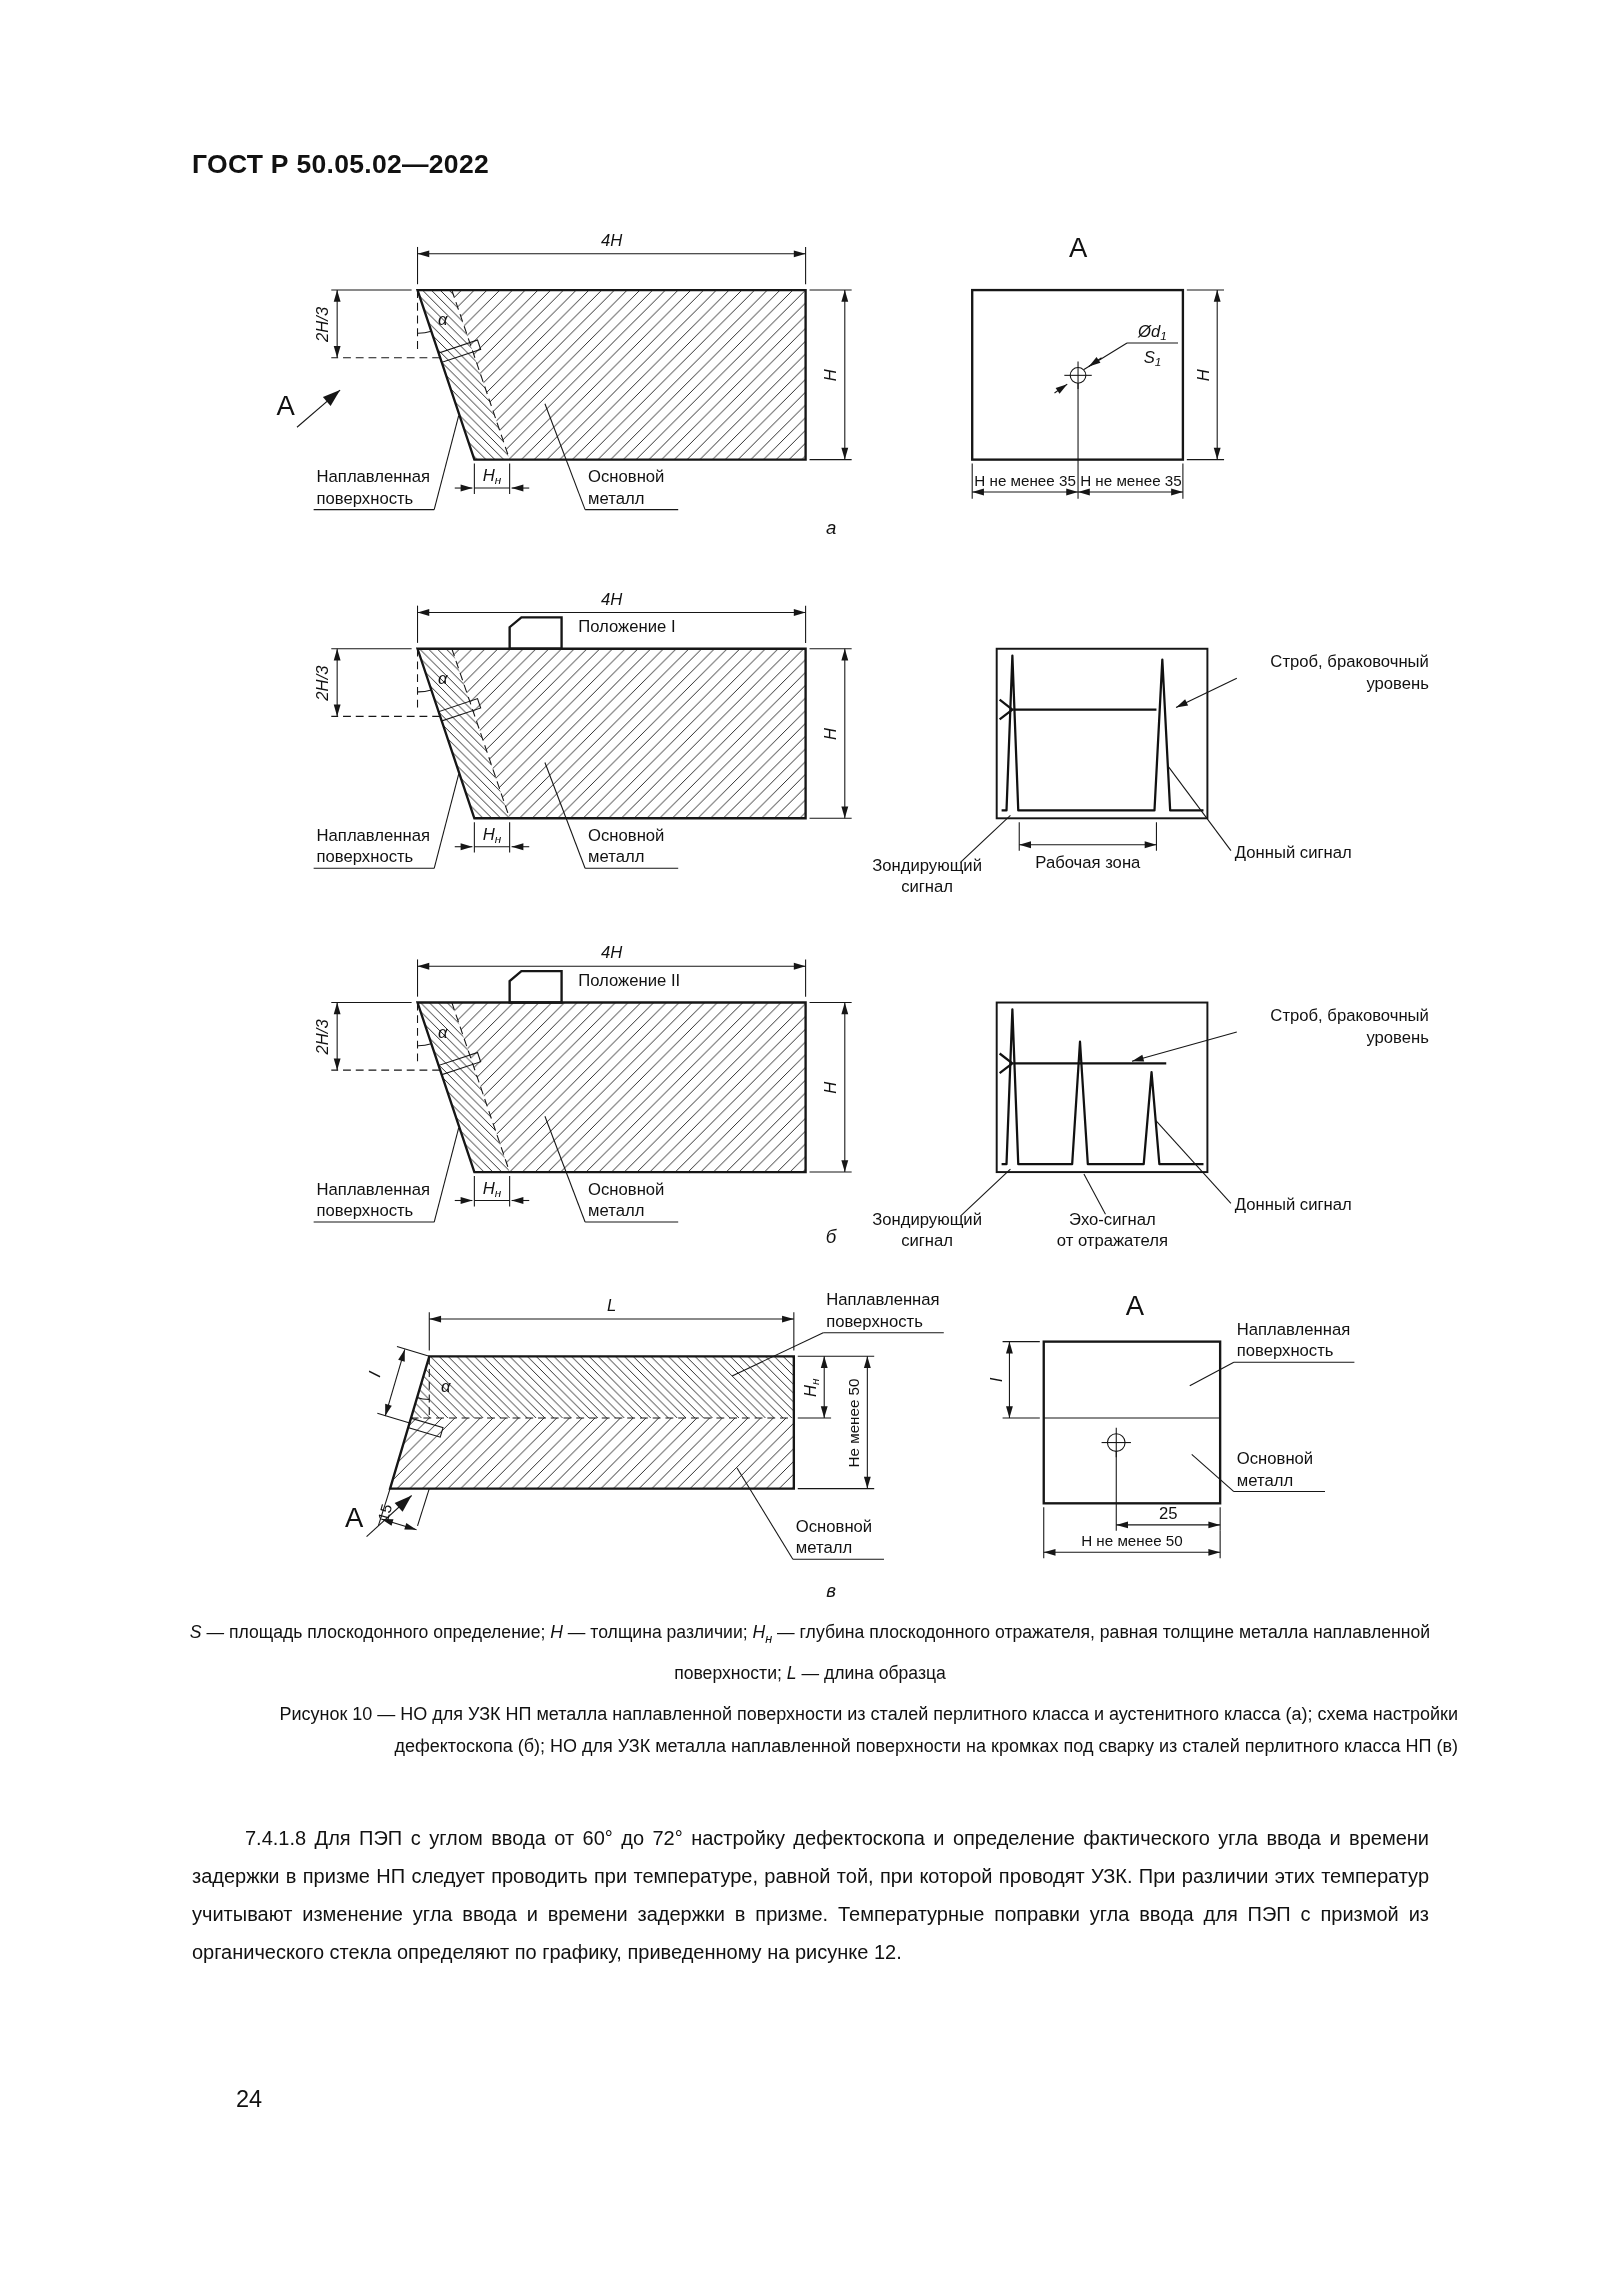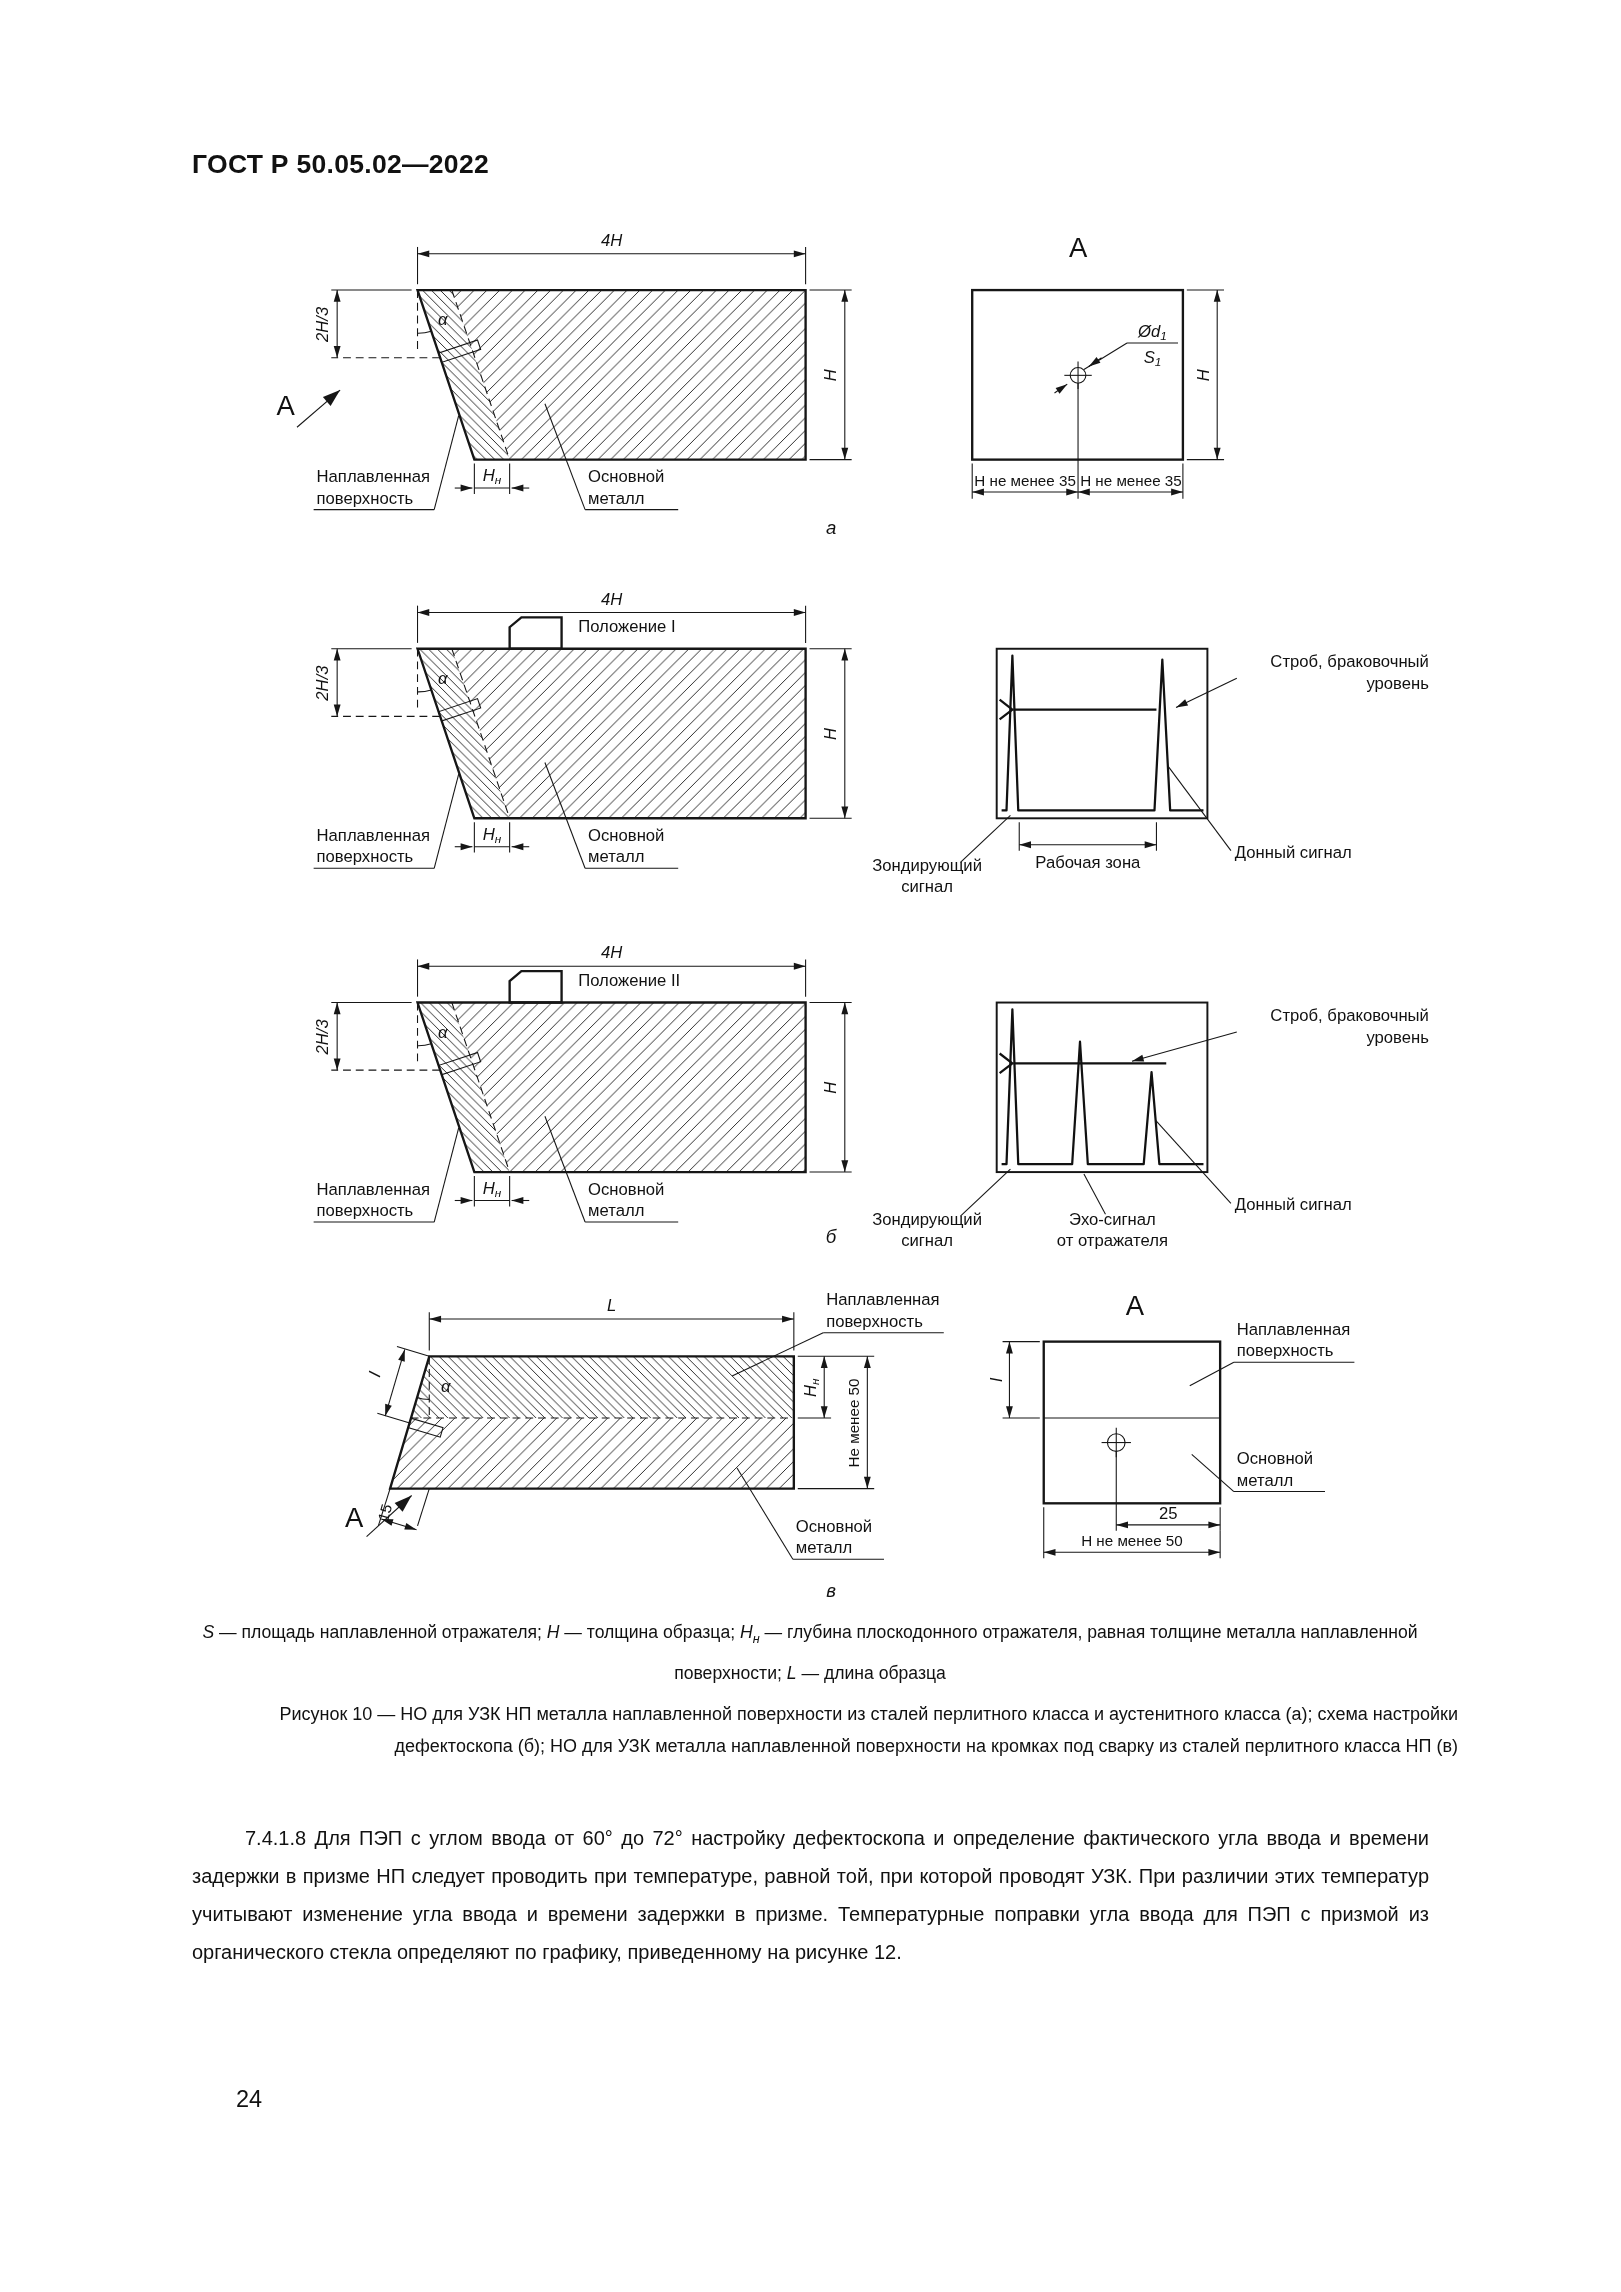--- a/index.html
+++ b/index.html
@@ -398,21 +398,21 @@
       <g>
         <line class="thin" x1="1065" y1="1538" x2="1065" y2="1590"></line>
         <line class="thin" x1="1245" y1="1562" x2="1245" y2="1590"></line>
         <line class="thin" x1="1065" y1="1584" x2="1245" y2="1584" marker-start="url(#ar)" marker-end="url(#ar)"></line>
         <text class="ts mid" x="1155" y="1578">Н не менее 50</text>
       </g>
     </g>
     <text class="tsub mid" x="848" y="1630">в</text>
   </svg>
 
-  <div class="legend"><span class="iv">S</span><span> — площадь наплавленной отражателя; </span><span class="iv">Н</span><span> — толщина образца; </span><span class="iv">Н</span><span class="ivsub">н</span><span> — глубина плоскодонного отражателя, равная толщине металла наплавленной поверхности; </span><span class="iv">L</span><span> — длина образца</span></div>
+  <div class="legend"><span class="iv">S</span><span> — площадь плоскодонного определение; </span><span class="iv">Н</span><span> — толщина различии; </span><span class="iv">Н</span><span class="ivsub">н</span><span> — глубина плоскодонного отражателя, равная толщине металла наплавленной поверхности; </span><span class="iv">L</span><span> — длина образца</span></div>
 
   <div class="fig-caption">Рисунок 10 — НО для УЗК НП металла наплавленной поверхности из сталей перлитного класса и аустенитного класса (а); схема настройки дефектоскопа (б); НО для УЗК металла наплавленной поверхности на кромках под сварку из сталей перлитного класса НП (в)</div>
 
   <div class="body-text">7.4.1.8 Для ПЭП с углом ввода от 60° до 72° настройку дефектоскопа и определение фактического угла ввода и времени задержки в призме НП следует проводить при температуре, равной той, при которой проводят УЗК. При различии этих температур учитывают изменение угла ввода и времени задержки в призме. Температурные поправки угла ввода для ПЭП с призмой из органического стекла определяют по графику, приведенному на рисунке 12.</div>
 
   <div class="page-number">24</div>
 
 </div>
 
 

